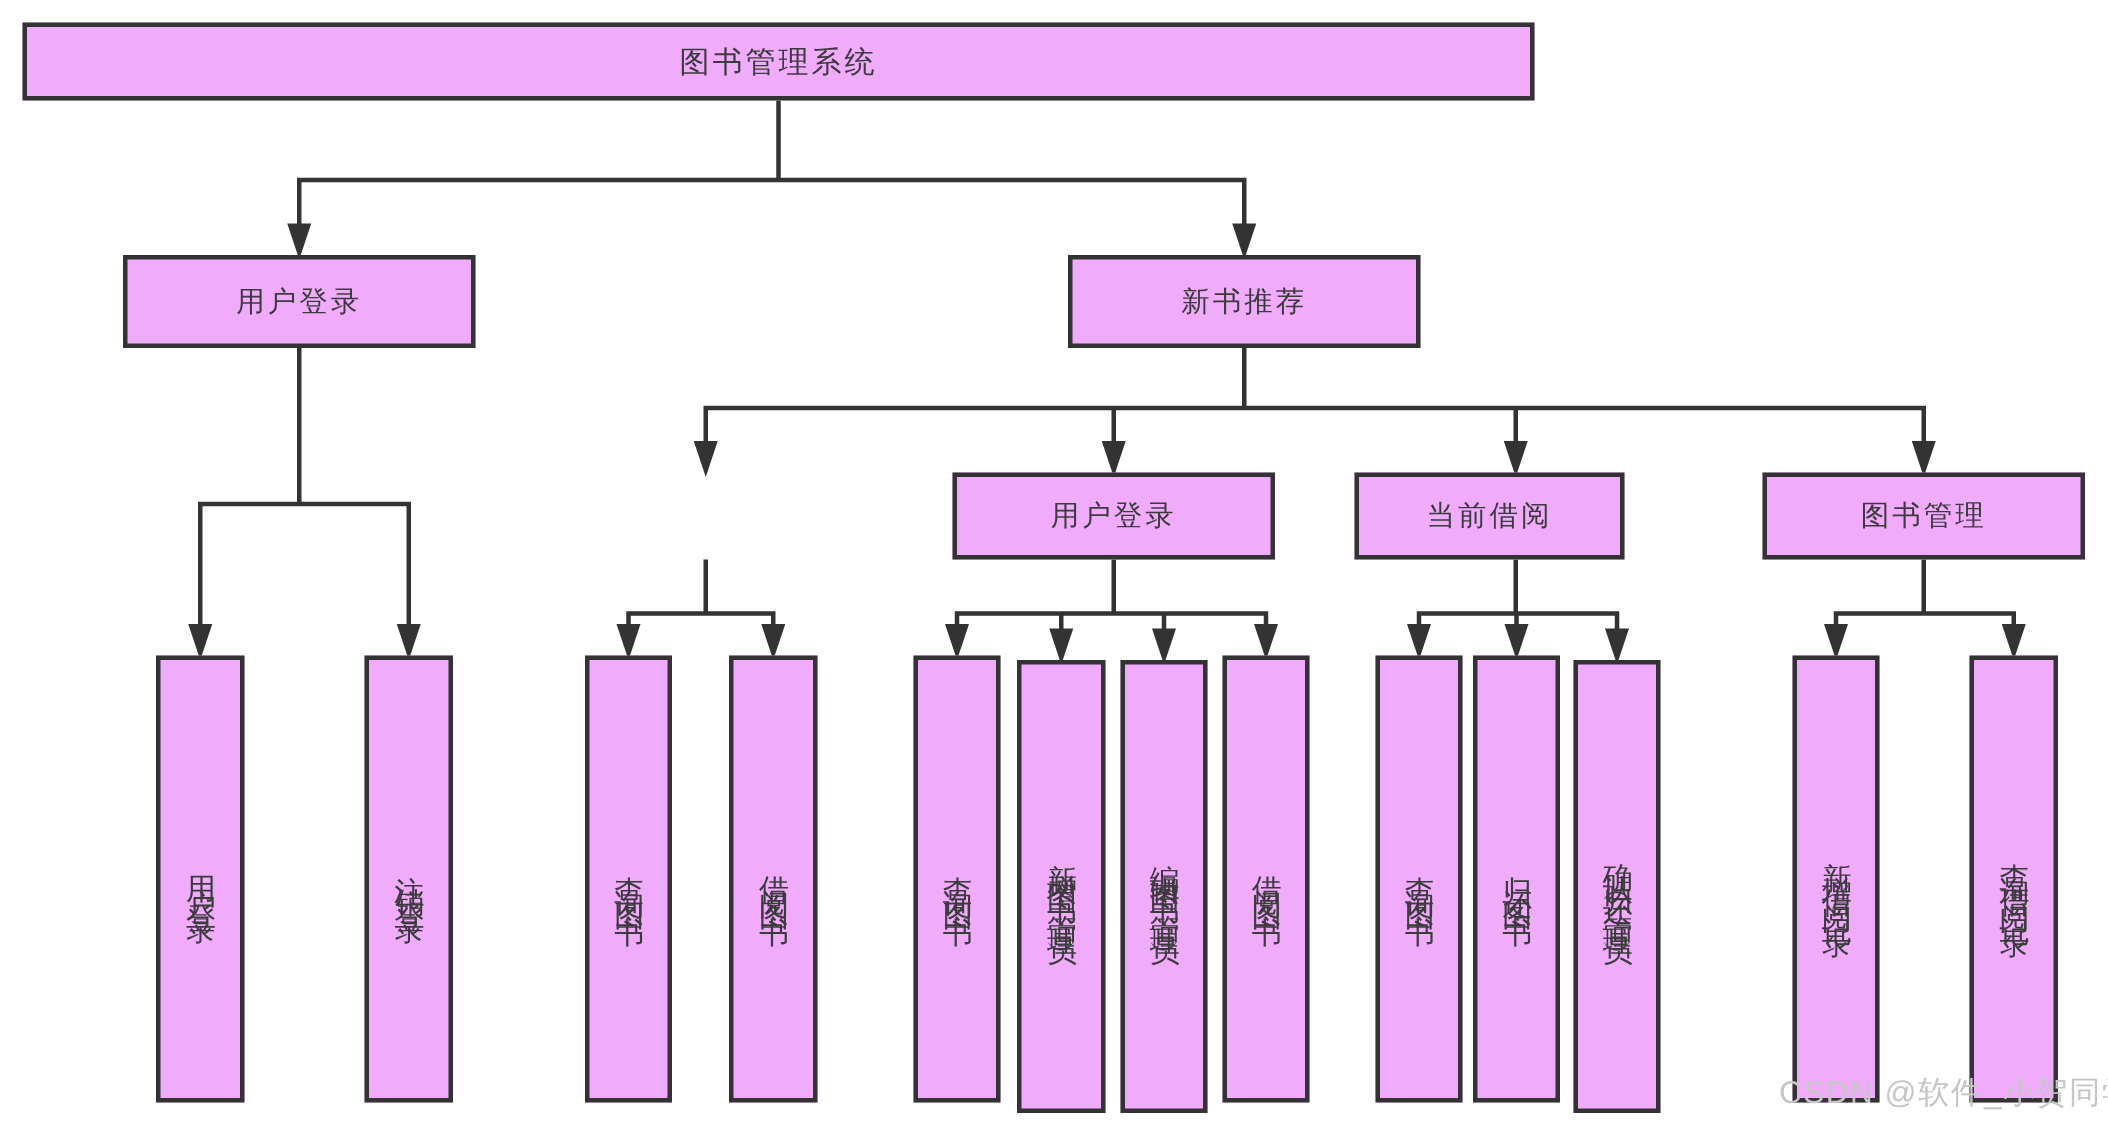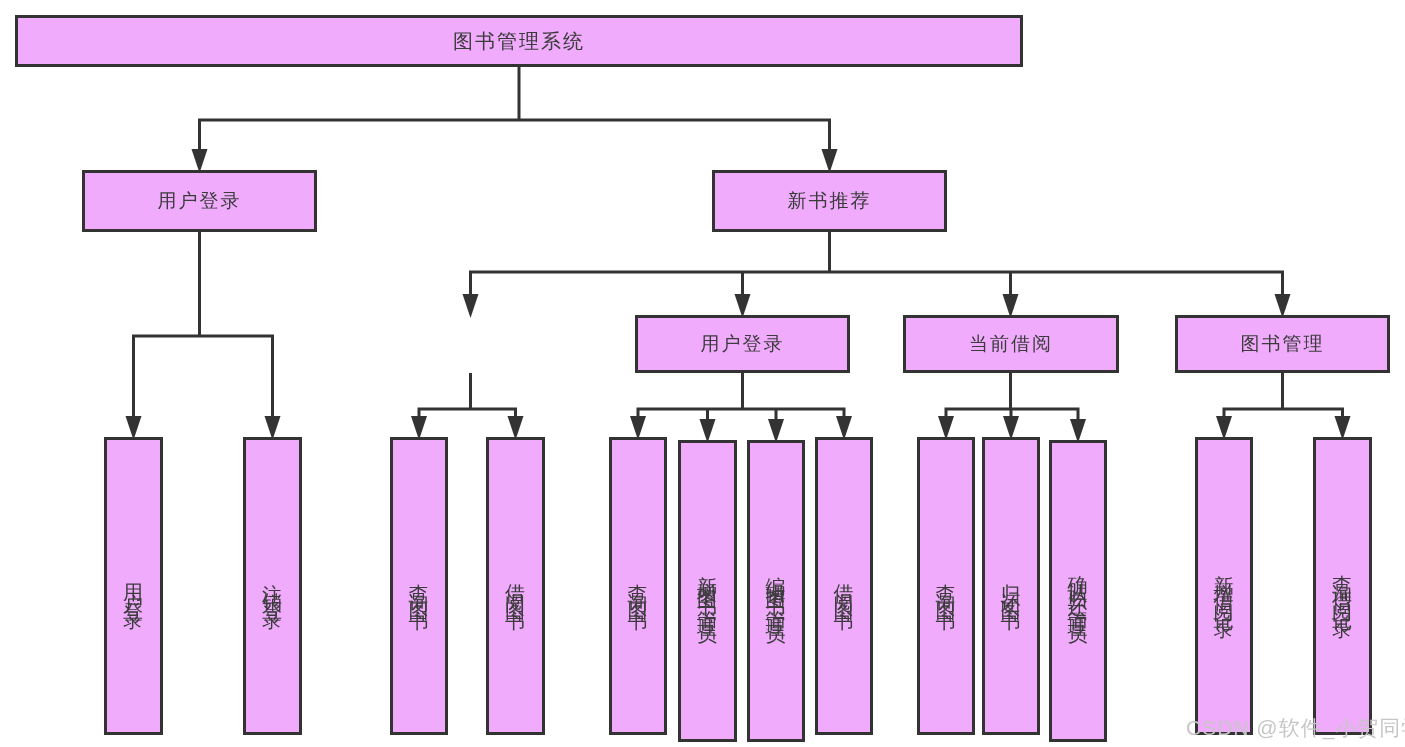--- a/index.html
+++ b/index.html
@@ -82,21 +82,21 @@
     </div>
     <div class="box v" style="left: 104px; top: 437px; width: 59px; height: 298px;">
       <span class="lbl">用户登录</span>
     </div>
     <div class="box v" style="left: 243px; top: 437px; width: 59px; height: 298px;">
       <span class="lbl">注销登录</span>
     </div>
     <div class="box h" style="left: 635px; top: 315px; width: 215px; height: 58px;">
       <span class="lbl">用户登录</span>
     </div>
-    <div class="box h" style="left: 903px; top: 315px; width: 216px; height: 58px;">
+    <div class="box h" style="left: 903px; top: 315px; width: 180px; height: 58px;">
       <span class="lbl">当前借阅</span>
     </div>
     <div class="box h" style="left: 1175px; top: 315px; width: 215px; height: 58px;">
       <span class="lbl">图书管理</span>
     </div>
     <div class="box v" style="left: 390px; top: 437px; width: 58px; height: 298px;">
       <span class="lbl">查询图书</span>
     </div>
     <div class="box v" style="left: 486px; top: 437px; width: 59px; height: 298px;">
       <span class="lbl">借阅图书</span>

